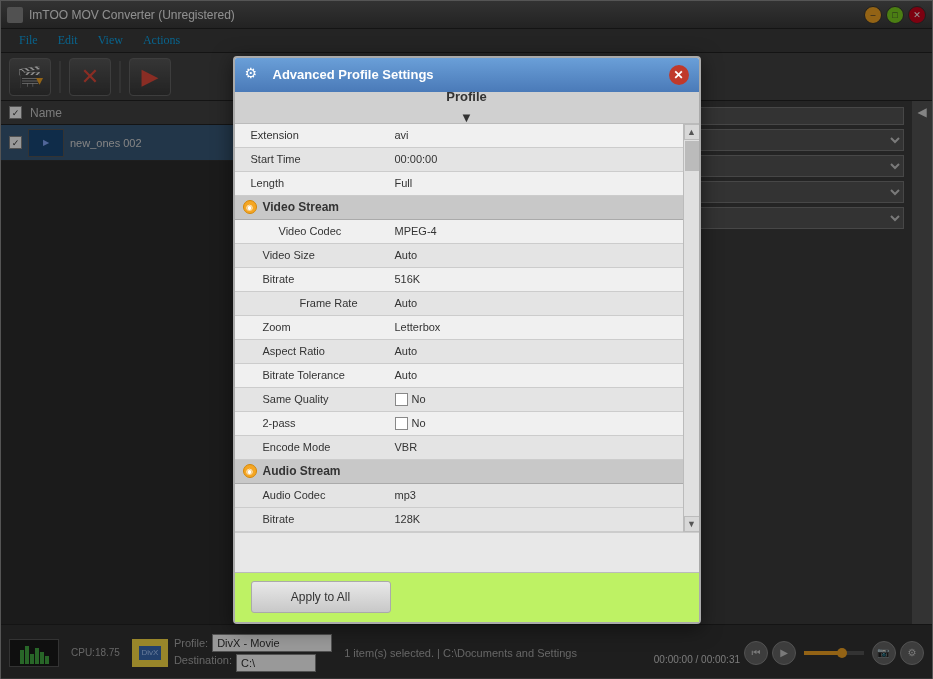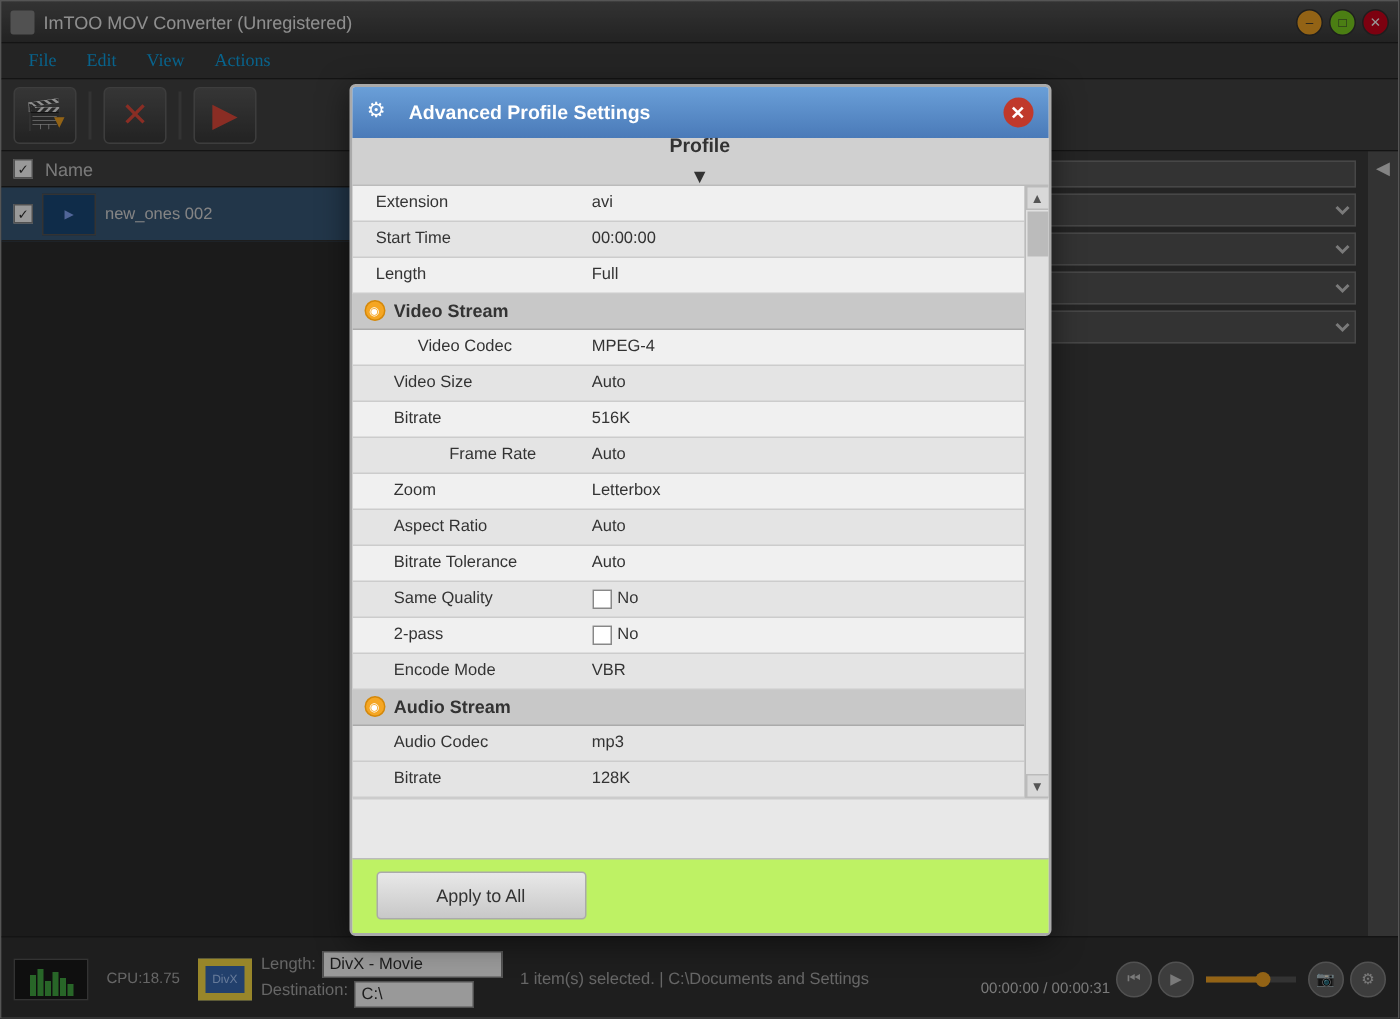--- a/index.html
+++ b/index.html
@@ -531,24 +531,24 @@
       <div style="width:4px; height:10px; background:#4a4;"></div>
       <div style="width:4px; height:16px; background:#4a4;"></div>
       <div style="width:4px; height:12px; background:#4a4;"></div>
       <div style="width:4px; height:8px; background:#4a4;"></div>
     </div>
 
     <span style="font-size:10px; color:#aaa;">CPU:18.75</span>
 
     <div class="profile-info">
       <div class="profile-row">
-        <div style="width:36px; height:28px; background:#3a6bb5; border:5px solid #fde047; display:flex; align-items:center; justify-content:center; font-size:8px; color:#aaccff;">DivX</div>
+        <div style="width:36px; height:28px; background:#3a6bb5; border:7px solid #fde047; display:flex; align-items:center; justify-content:center; font-size:8px; color:#aaccff;">DivX</div>
         <div style="display:flex; flex-direction:column; gap:2px;">
           <div style="display:flex; align-items:center; gap:4px;">
-            <span style="font-size:11px; color:#aaa;">Length:</span>
+            <span style="font-size:11px; color:#aaa;">Profile:</span>
             <input type="text" style="width: 120px; height: 18px; background: rgb(255, 255, 255); border: 1px solid rgb(136, 136, 136); color: rgb(51, 51, 51); font-size: 11px; padding: 0px 4px;" value="DivX - Movie">
           </div>
           <div style="display:flex; align-items:flex-start; gap:4px;">
             <span style="font-size:11px; color:#aaa;">Destination:</span>
             <input type="text" style="width: 80px; height: 18px; background: rgb(255, 255, 255); border: 1px solid rgb(136, 136, 136); color: rgb(51, 51, 51); font-size: 11px; padding: 0px 4px;" value="C:\">
           </div>
         </div>
       </div>
     </div>
 

